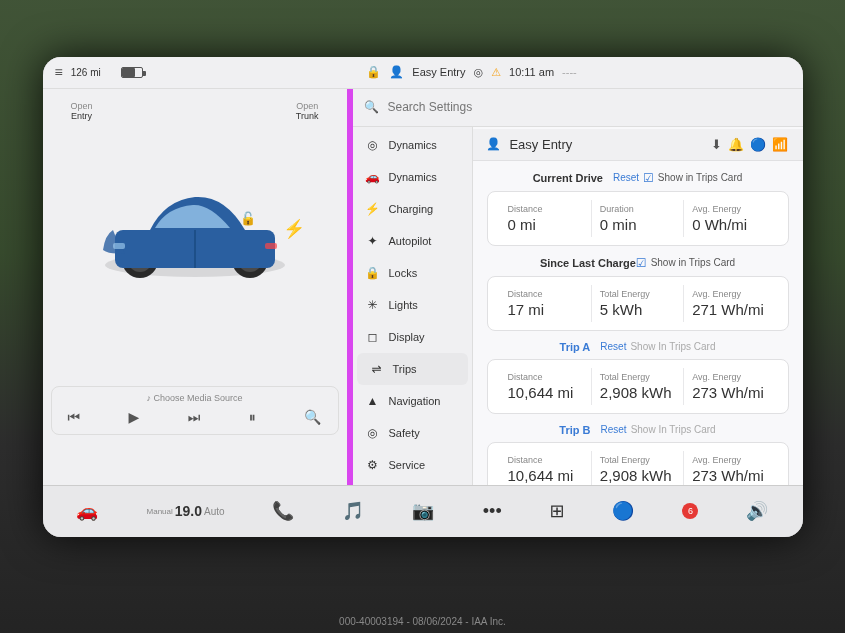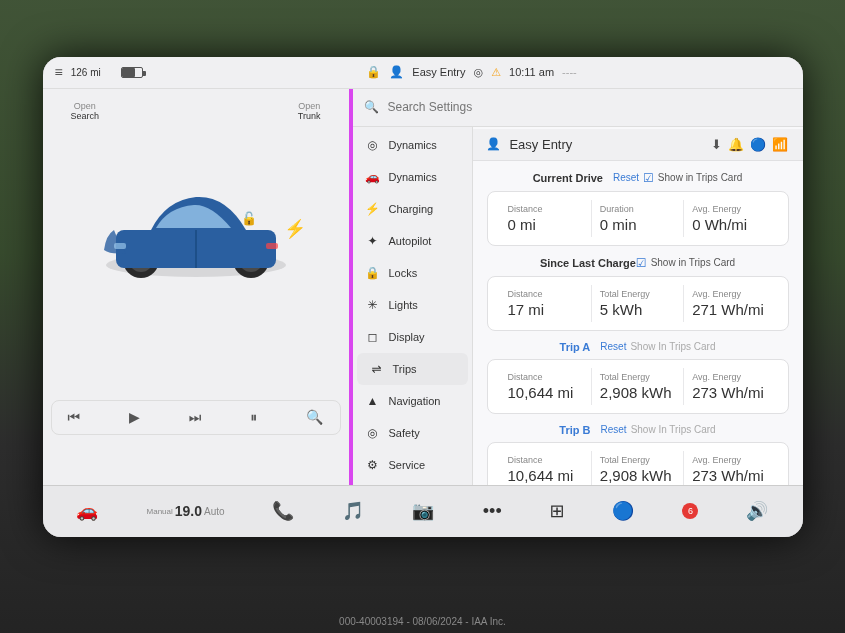--- a/index.html
+++ b/index.html
@@ -52,21 +52,21 @@
     .main-layout {
       display: flex;
       height: calc(100% - 32px - 52px);
     }
 
     
     .left-panel {
       width: 310px;
       background: #f0f0f2;
       position: relative;
-      border-right: 4px solid #d946ef;
+      border-right: 6px solid #d946ef;
       padding: 8px;
     }
     .car-labels {
       display: flex;
       justify-content: space-between;
       padding: 4px 20px;
       font-size: 10px;
       color: #555;
     }
     .car-label { display: flex; flex-direction: column; align-items: center; font-size: 9px; }
@@ -278,21 +278,21 @@
       <span style="font-size:11px;color:#aaa;">----</span>
     </div>
   </div>
 
   <div class="main-layout">
 
     <div class="left-panel">
       <div class="car-labels">
         <div class="car-label">
           <span class="open-text">Open</span>
-          <span class="part-name">Search</span>
+          <span class="part-name">Entry</span>
         </div>
         <div class="car-label">
           <span class="open-text">Open</span>
           <span class="part-name">Trunk</span>
         </div>
       </div>
 
       <div class="car-visual">
 
         <svg class="car-svg" viewBox="0 0 220 140">
@@ -317,20 +317,21 @@
           <rect x="28" y="88" width="12" height="6" rx="2" fill="#a8d4f5" opacity="0.6"></rect>
           <rect x="180" y="88" width="12" height="6" rx="2" fill="#ff4444" opacity="0.7"></rect>
 
           <text x="198" y="80" font-size="18" fill="#4a90e2">⚡</text>
 
           <text x="155" y="68" font-size="13" fill="#555">🔓</text>
         </svg>
       </div>
 
       <div class="media-section">
+        <div class="media-title">♪  Choose Media Source</div>
         <div class="media-controls">
           <button class="media-btn">⏮</button>
           <button class="media-btn">▶</button>
           <button class="media-btn">⏭</button>
           <button class="media-btn">⏸</button>
           <button class="media-btn">🔍</button>
         </div>
       </div>
     </div>
 

